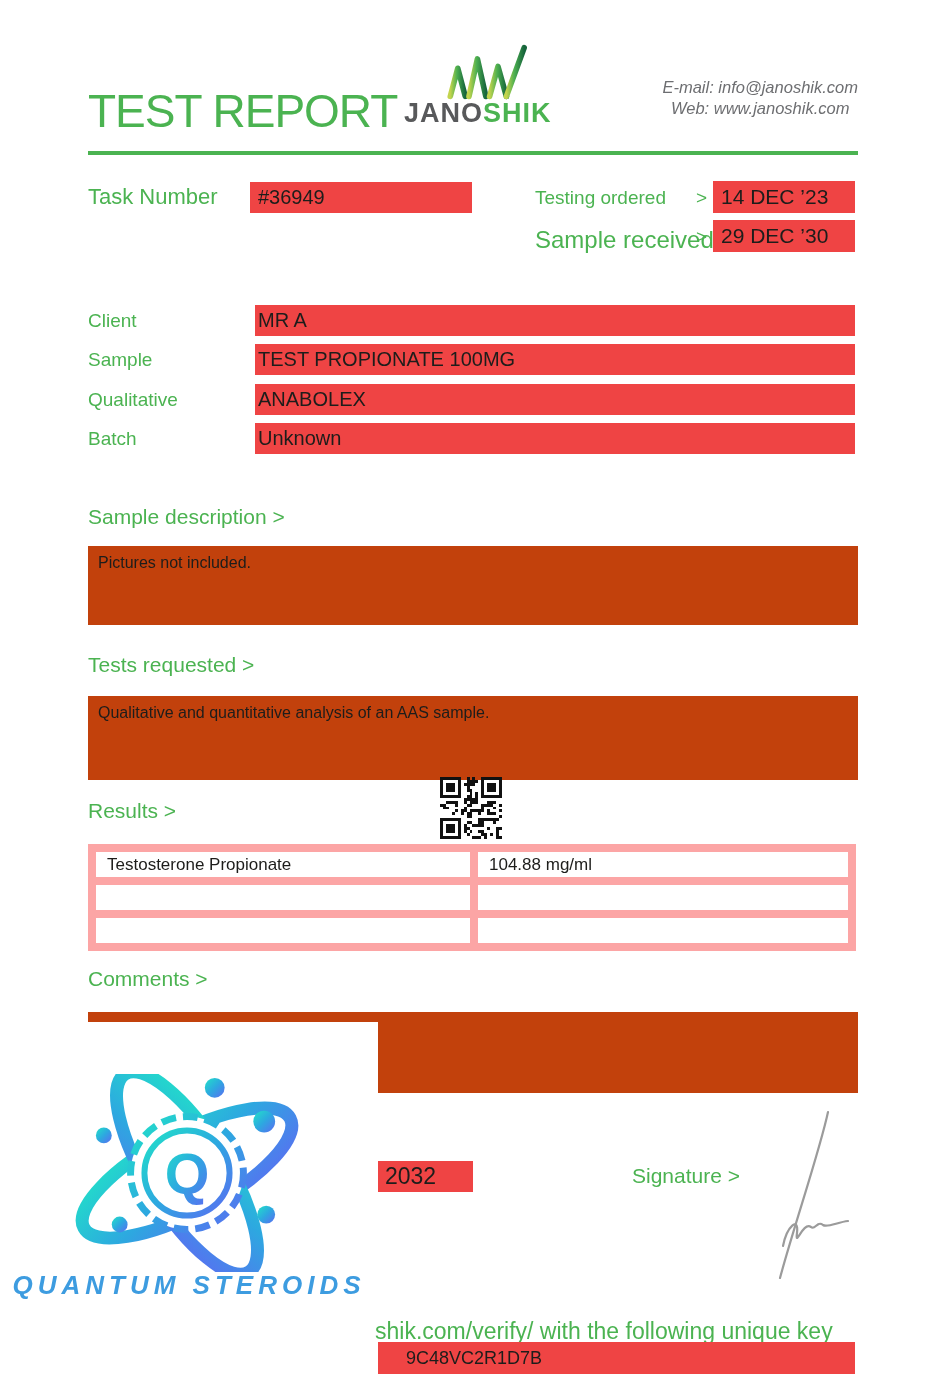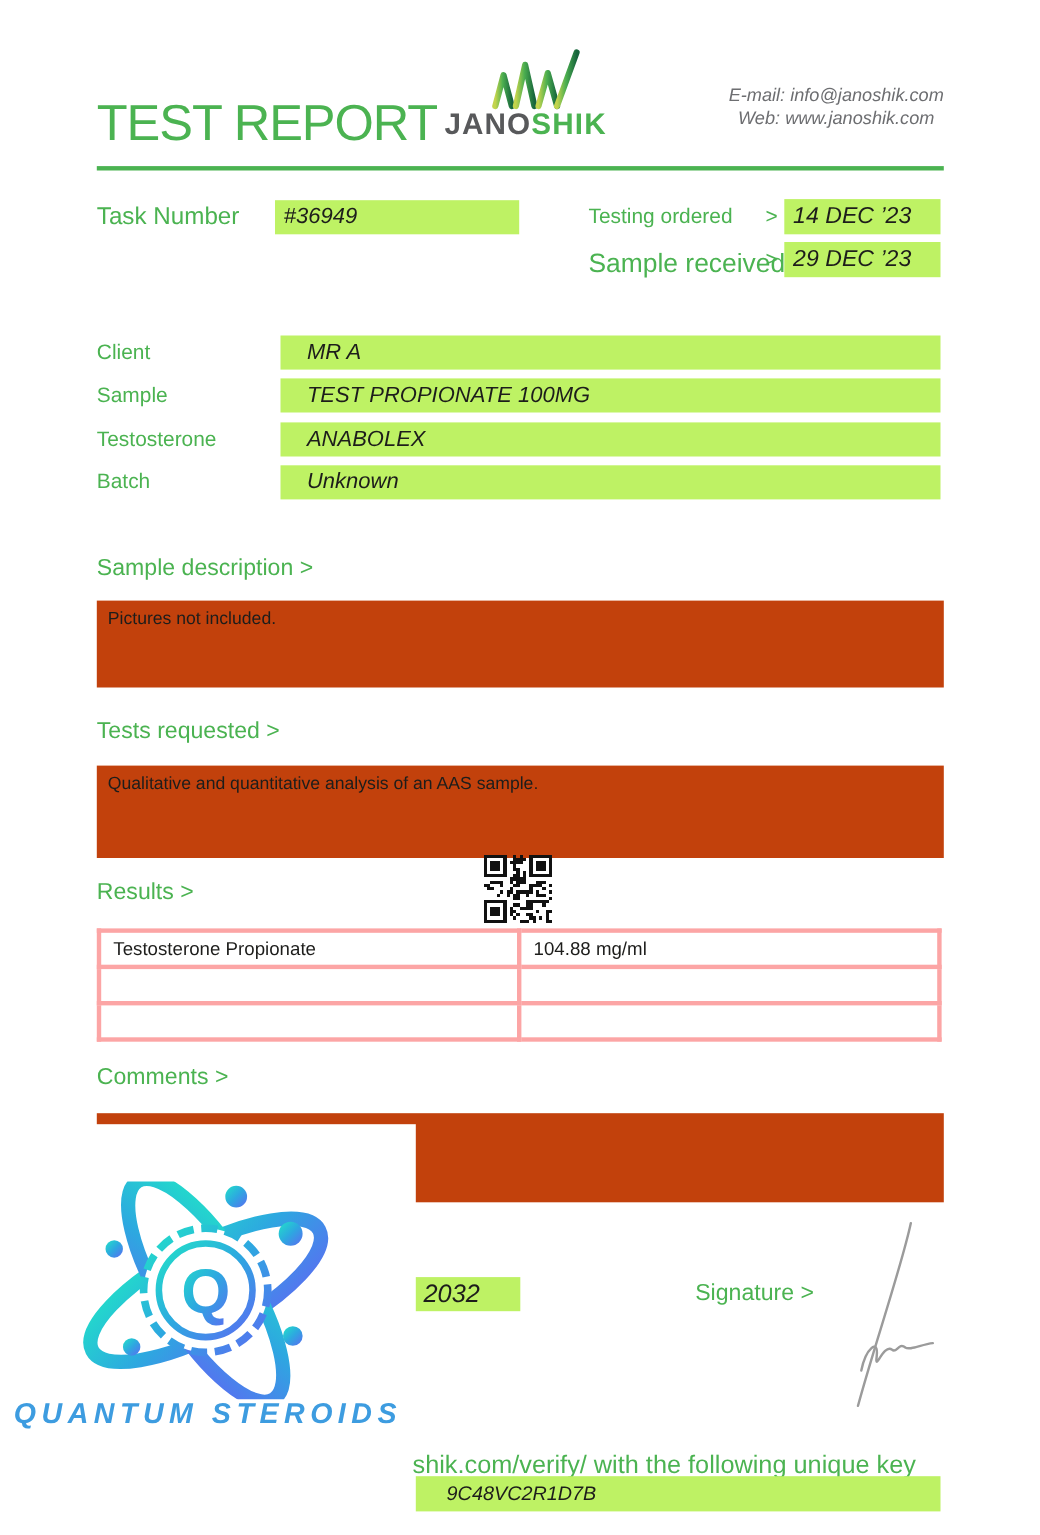--- a/index.html
+++ b/index.html
@@ -11,40 +11,40 @@
   .green { color:#4bb351; }
   .report-title { left:88px; top:84px; font-size:46px; letter-spacing:-1px; color:#4bb351; font-weight:400; }
   .logo-icon { left:443px; top:44px; }
   .logo-word { left:404px; top:98px; font-size:27px; font-weight:bold; letter-spacing:1px; }
   .logo-jano { color:#58595b; }
   .logo-shik { color:#4bb351; }
   .contact { right:87px; top:77px; text-align:center; font-size:16.5px; line-height:21px; color:#6d6e71;font-style:italic; }
 
   .hr-green { left:88px; top:151px; width:770px; height:4px; background:#4bb351; }
 
-  .field-box { background:#bef264; color:#1d1d1b; overflow:hidden; white-space:nowrap;font-style:italic; }
+  .field-box { background:#ef4444; color:#1d1d1b; overflow:hidden; white-space:nowrap; }
   .task-label { left:88px; top:184px; font-size:22px; }
   .task-box { left:250px; top:182px; width:222px; height:31px; font-size:20px; line-height:31px; padding-left:8px; }
   .ord-label { left:535px; top:187px; font-size:19px; }
   .ord-arrow { left:696px; top:187px; font-size:19px; }
   .ord-box { left:713px; top:181px; width:142px; height:32px; font-size:21px; line-height:32px; padding-left:8px; }
   .rec-label { left:535px; top:226px; font-size:24px; }
   .rec-arrow { left:696px; top:226px; font-size:19px; }
   .rec-box { left:713px; top:220px; width:142px; height:32px; font-size:21px; line-height:32px; padding-left:8px; }
 
   .det-label { left:88px; font-size:19px; line-height:31px; }
-  .det-box { left:255px; width:600px; height:31px; font-size:20px; line-height:31px; padding-left:24px; }
+  .det-box { left:255px; width:600px; height:31px; font-size:20px; line-height:31px; padding-left:3px; }
 
   .sec-heading { left:88px; font-size:21px; }
   .big-box { left:88px; width:770px; background:#c2410c; color:#1d1d1b; font-size:16px; padding:8px 10px; }
 
   .qr { left:440px; top:777px; }
 
   table.results { position:absolute; left:88px; top:844px; width:768px; border-collapse:collapse; }
-  table.results td { border:4px solid #fca5a5; height:33px; font-size:17px; color:#1d1d1b; padding-left:11px; background:#fff; }
+  table.results td { border:8px solid #fca5a5; height:33px; font-size:17px; color:#1d1d1b; padding-left:11px; background:#fff; }
   table.results td.c1 { width:382px; }
 
   .comments-box { top:1012px; height:81px; }
 
   .quantum-panel { left:0; top:1022px; width:378px; height:290px; background:#fff; }
   .atom-svg { left:58px; top:52px; }
   .quantum-text { left:0; top:248px; width:378px; text-align:center; font-size:26px; font-weight:bold;
                   letter-spacing:5px; color:#3d9ce0; font-style:italic; }
 
   .year-box { left:378px; top:1161px; width:95px; height:31px; font-size:23px; line-height:31px; padding-left:7px; }
@@ -89,29 +89,29 @@
 
   <div class="abs green task-label">Task Number</div>
   <div class="abs field-box task-box">#36949</div>
 
   <div class="abs green ord-label">Testing ordered</div>
   <div class="abs green ord-arrow">&gt;</div>
   <div class="abs field-box ord-box">14 DEC ’23</div>
 
   <div class="abs green rec-label">Sample received</div>
   <div class="abs green rec-arrow">&gt;</div>
-  <div class="abs field-box rec-box">29 DEC ’23</div>
+  <div class="abs field-box rec-box">29 DEC ’30</div>
 
   <div class="abs green det-label" style="top:305px">Client</div>
   <div class="abs field-box det-box" style="top:305px">MR A</div>
 
   <div class="abs green det-label" style="top:344px">Sample</div>
   <div class="abs field-box det-box" style="top:344px">TEST PROPIONATE 100MG</div>
 
-  <div class="abs green det-label" style="top:384px">Testosterone</div>
+  <div class="abs green det-label" style="top:384px">Qualitative</div>
   <div class="abs field-box det-box" style="top:384px">ANABOLEX</div>
 
   <div class="abs green det-label" style="top:423px">Batch</div>
   <div class="abs field-box det-box" style="top:423px">Unknown</div>
 
   <div class="abs green sec-heading" style="top:505px">Sample description &gt;</div>
   <div class="abs big-box" style="top:546px;height:79px">
     <span>Pictures not included.</span>
   </div>
 

